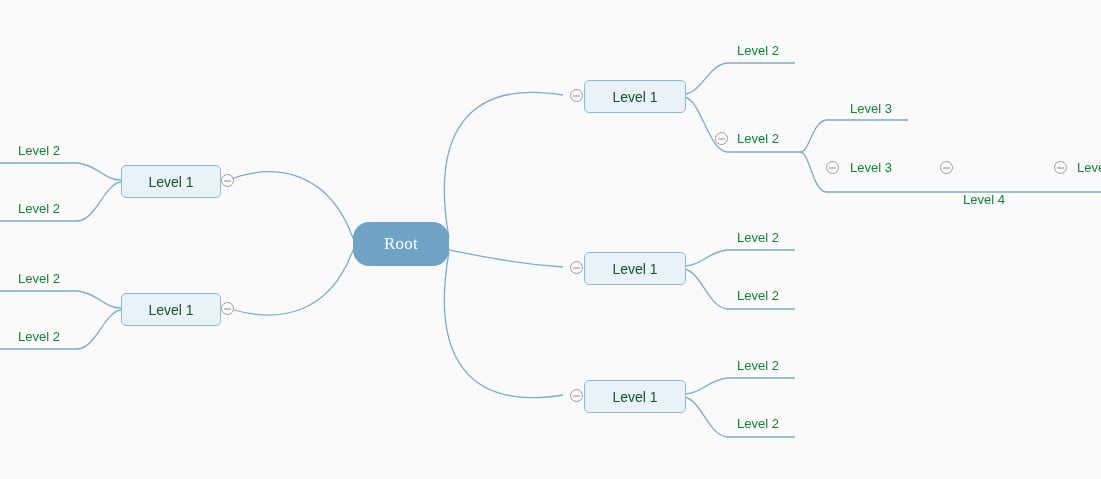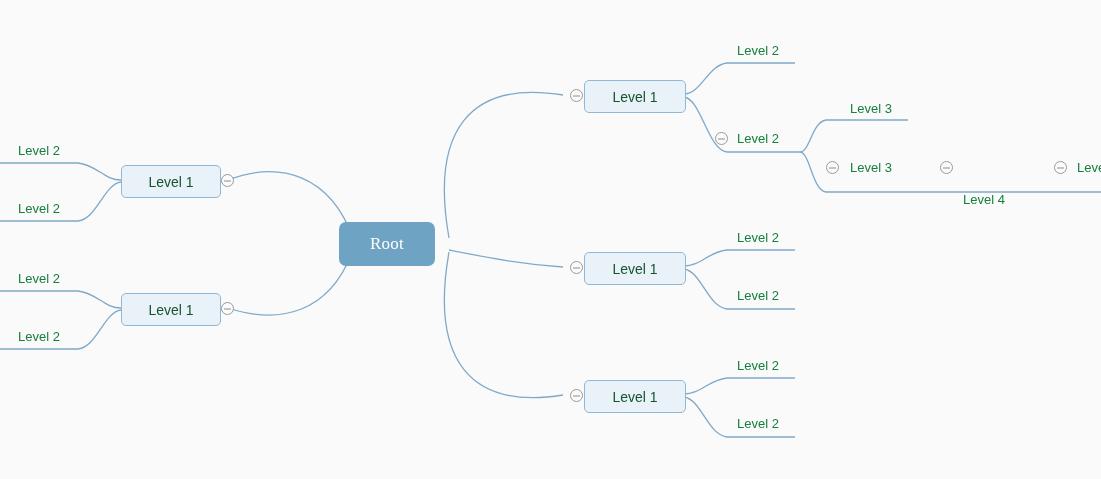--- a/index.html
+++ b/index.html
@@ -110,21 +110,21 @@
 
       <path d="M684,394 C701,394 708,380 727,378 L795,378"></path>
       <path d="M684,397 C701,399 708,435 727,437 L795,437"></path>
 
       <path d="M800,152 C810,152 812,122 826,120 L908,120"></path>
       <path d="M800,152 C810,152 812,190 826,192 L1101,192"></path>
 
     </g>
   </svg>
 
-  <div class="node root-node" style="left:339px; top:222px; width:96px; height:44px;">
+  <div class="node root-node" style="left:353px; top:222px; width:96px; height:44px;border-radius:16px;">
     <span>Root</span>
   </div>
 
   <div id="node-layer">
       <div class="node box-node" style="left: 121px; top: 165px; width: 98px; height: 31px;">
         <span>Level 1</span>
       </div>
       <div class="toggle" style="left: 221px; top: 174px;"></div>
       <div class="node box-node" style="left: 121px; top: 293px; width: 98px; height: 31px;">
         <span>Level 1</span>

